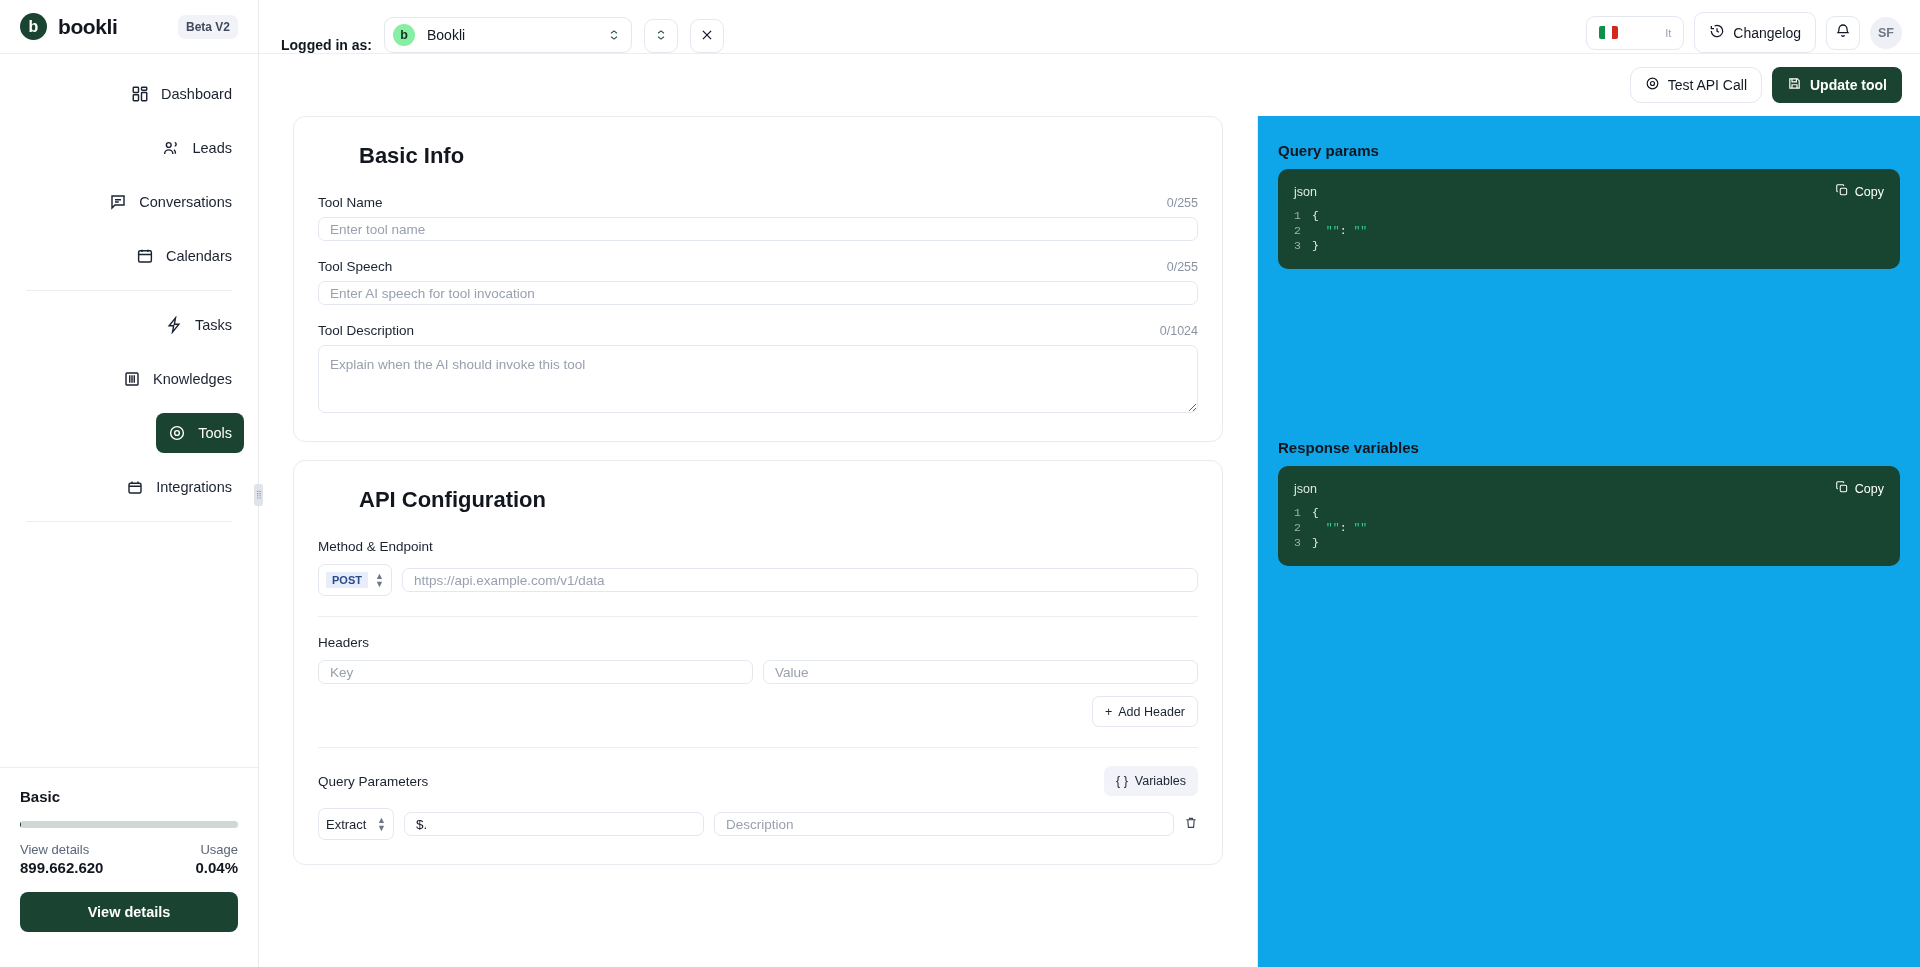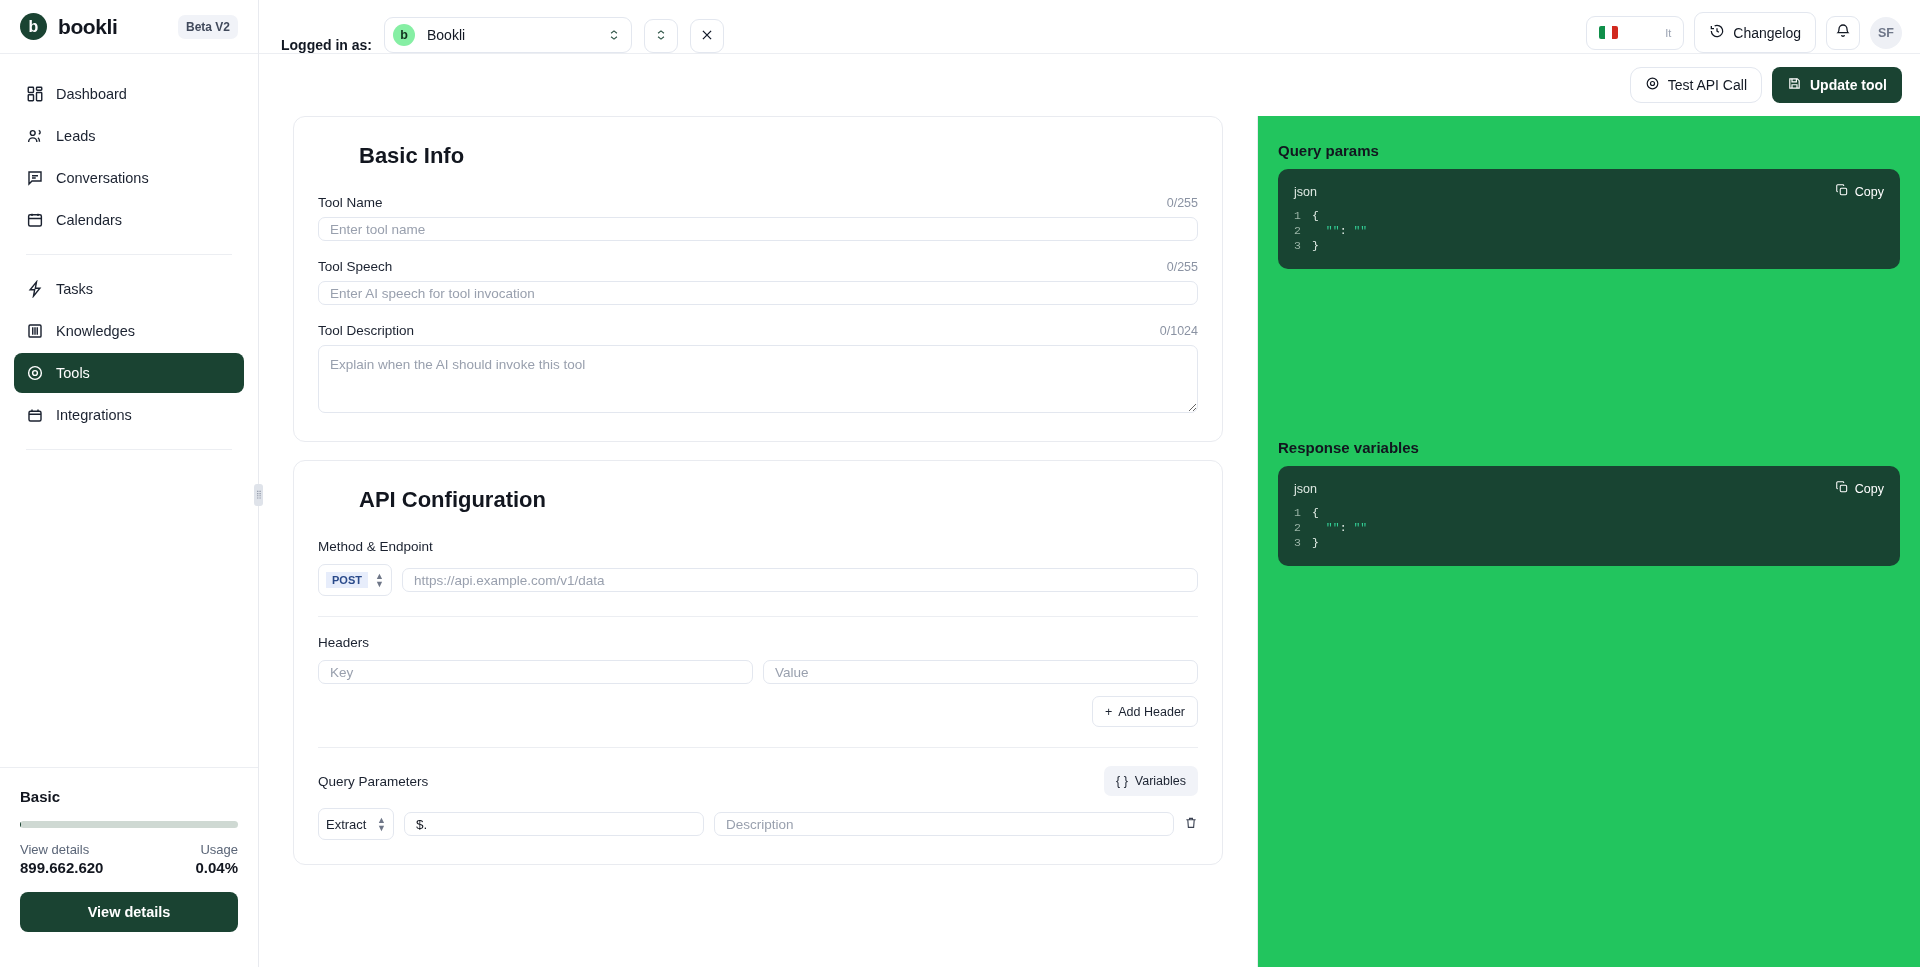--- a/index.html
+++ b/index.html
@@ -30,21 +30,21 @@
     background: #1a4332; color: #fff;
     display: flex; align-items: center; justify-content: center;
     font-size: 16px; font-weight: 700; line-height: 1;
   }
   .brand-name { font-size: 21px; font-weight: 700; color: #12161f; letter-spacing: -0.4px; }
   .brand-badge {
     margin-left: auto; background: #f1f3f8; color: #414a5c;
     font-size: 12px; font-weight: 700; padding: 5px 8px; border-radius: 7px;
   }
   .nav { padding: 20px 14px 0 14px; }
-  .nav-group { display: flex; flex-direction: column; gap: 2px; }
+  .nav-group { display: flex; flex-direction: column; gap: 14px; align-items: flex-end; }
   .nav-item {
     display: flex; align-items: center; gap: 12px;
     height: 40px; padding: 0 12px; border-radius: 8px;
     color: #1b2230; font-size: 14.5px; cursor: pointer;
     text-decoration: none;
   }
   .nav-item.active { background: #1a4332; color: #ffffff; }
   .nav-item .ic { width: 18px; height: 18px; display: block; flex: 0 0 18px; }
   .nav-sep { height: 1px; background: #eceef2; margin: 14px 12px; }
 
@@ -128,21 +128,21 @@
   }
   .btn-primary {
     height: 36px; border: none; border-radius: 8px; background: #1a4332; color: #fff;
     display: flex; align-items: center; gap: 8px; padding: 0 15px; cursor: pointer;
     font-size: 14px; font-weight: 600; font-family: inherit;
   }
 
   .content { flex: 1 1 auto; display: flex; min-height: 0; }
   .left-col { flex: 1 1 auto; min-width: 0; overflow: hidden; padding: 0 34px 0 34px; }
   .right-col {
-    width: 663px; flex: 0 0 663px; background: #22c55e;
+    width: 663px; flex: 0 0 663px; background: #0ea5e9;
     border-left: 1px solid #e8eaef; padding: 26px 20px; overflow: hidden;
   }
 
   .card {
     border: 1px solid #e9ebf0; border-radius: 12px; background: #fff;
     padding: 26px 24px 24px 24px; margin-bottom: 18px;
   }
   .card-title { font-size: 22px; font-weight: 600; color: #12161f; margin-bottom: 26px; margin-left: 41px; }
   .field { margin-bottom: 18px; }
   .field-head { display: flex; justify-content: space-between; align-items: baseline; margin-bottom: 7px; }

